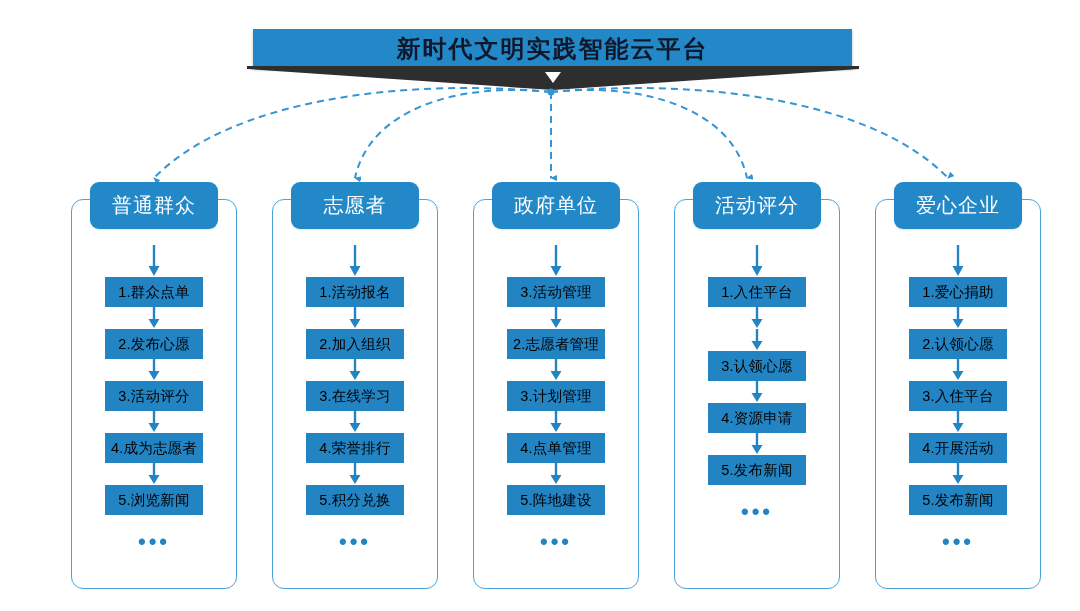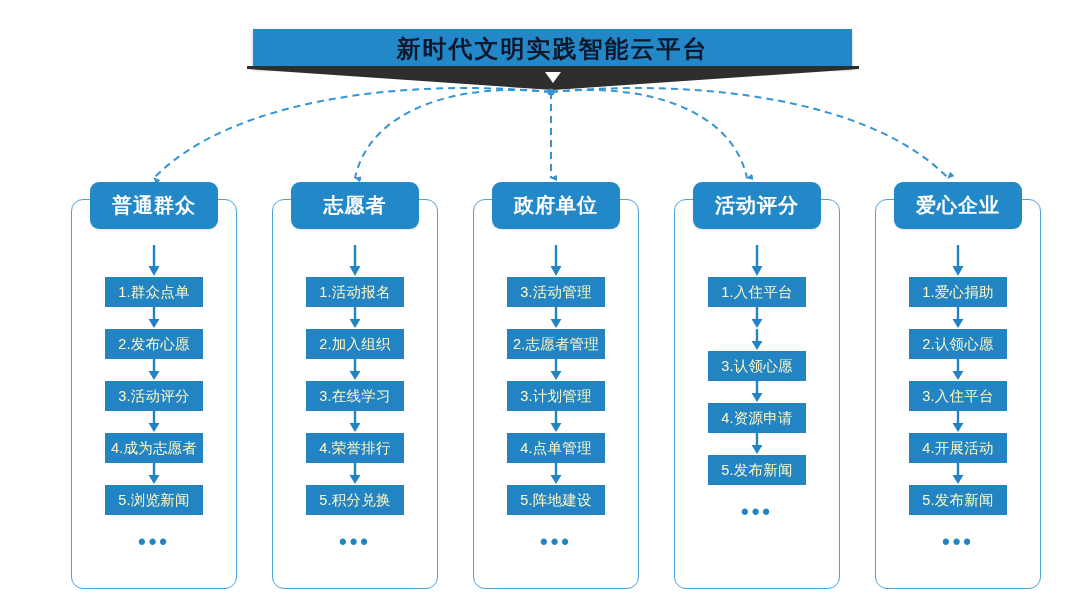--- a/index.html
+++ b/index.html
@@ -108,21 +108,21 @@
     top: -17px;
     width: 128px;
     height: 47px;
     background: #2288c8;
     border-radius: 9px;
     display: flex;
     align-items: center;
     justify-content: center;
     color: #ffffff;
     font-size: 20px;
-    font-weight: bold;
+    font-weight: normal;
     letter-spacing: 1px;
     white-space: nowrap;
     box-shadow: 0 1px 2px rgba(0,0,0,0.10);
   }
 
   .col-body {
     position: absolute;
     left: 0;
     right: 0;
     top: 46px;
@@ -137,21 +137,21 @@
     display: block;
   }
 
   .step {
     width: 98px;
     height: 30px;
     background: #2384c4;
     display: flex;
     align-items: center;
     justify-content: center;
-    color: #fef9c3;
+    color: #000000;
     font-size: 14.5px;
     line-height: 1;
     white-space: nowrap;
     letter-spacing: 0.2px;
   }
 
   .step-arrow {
     width: 14px;
     height: 22px;
     display: block;

